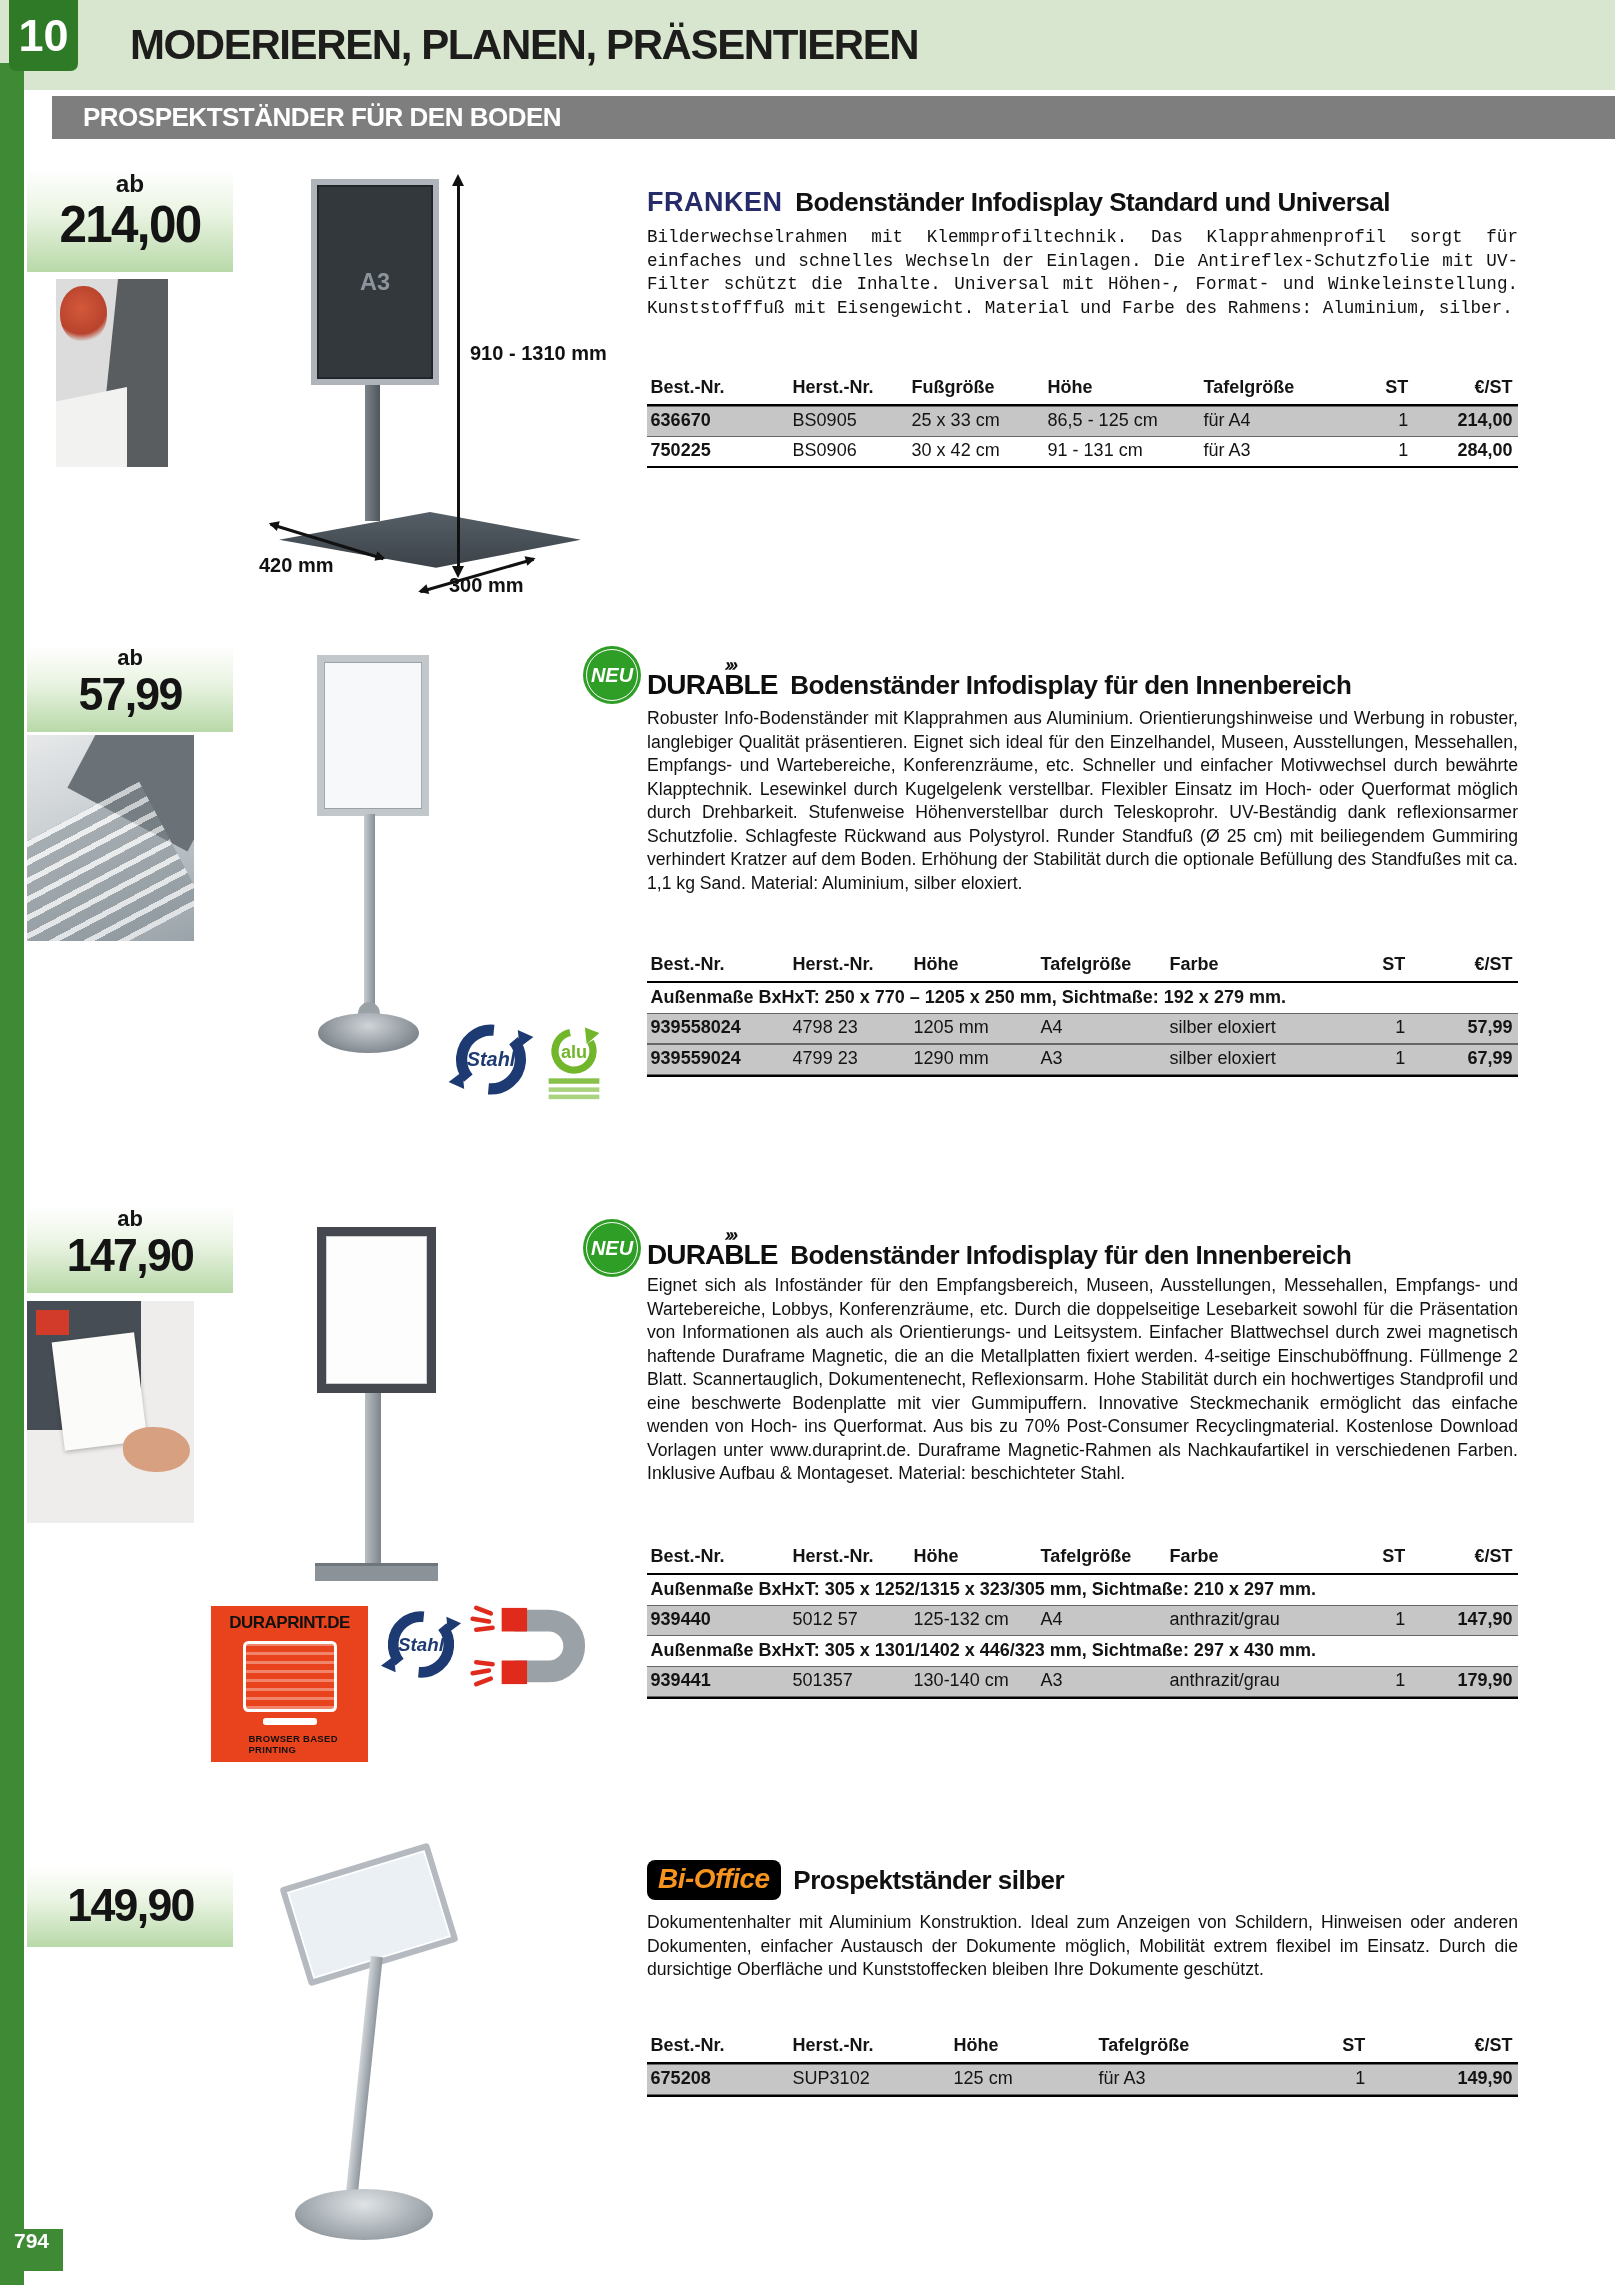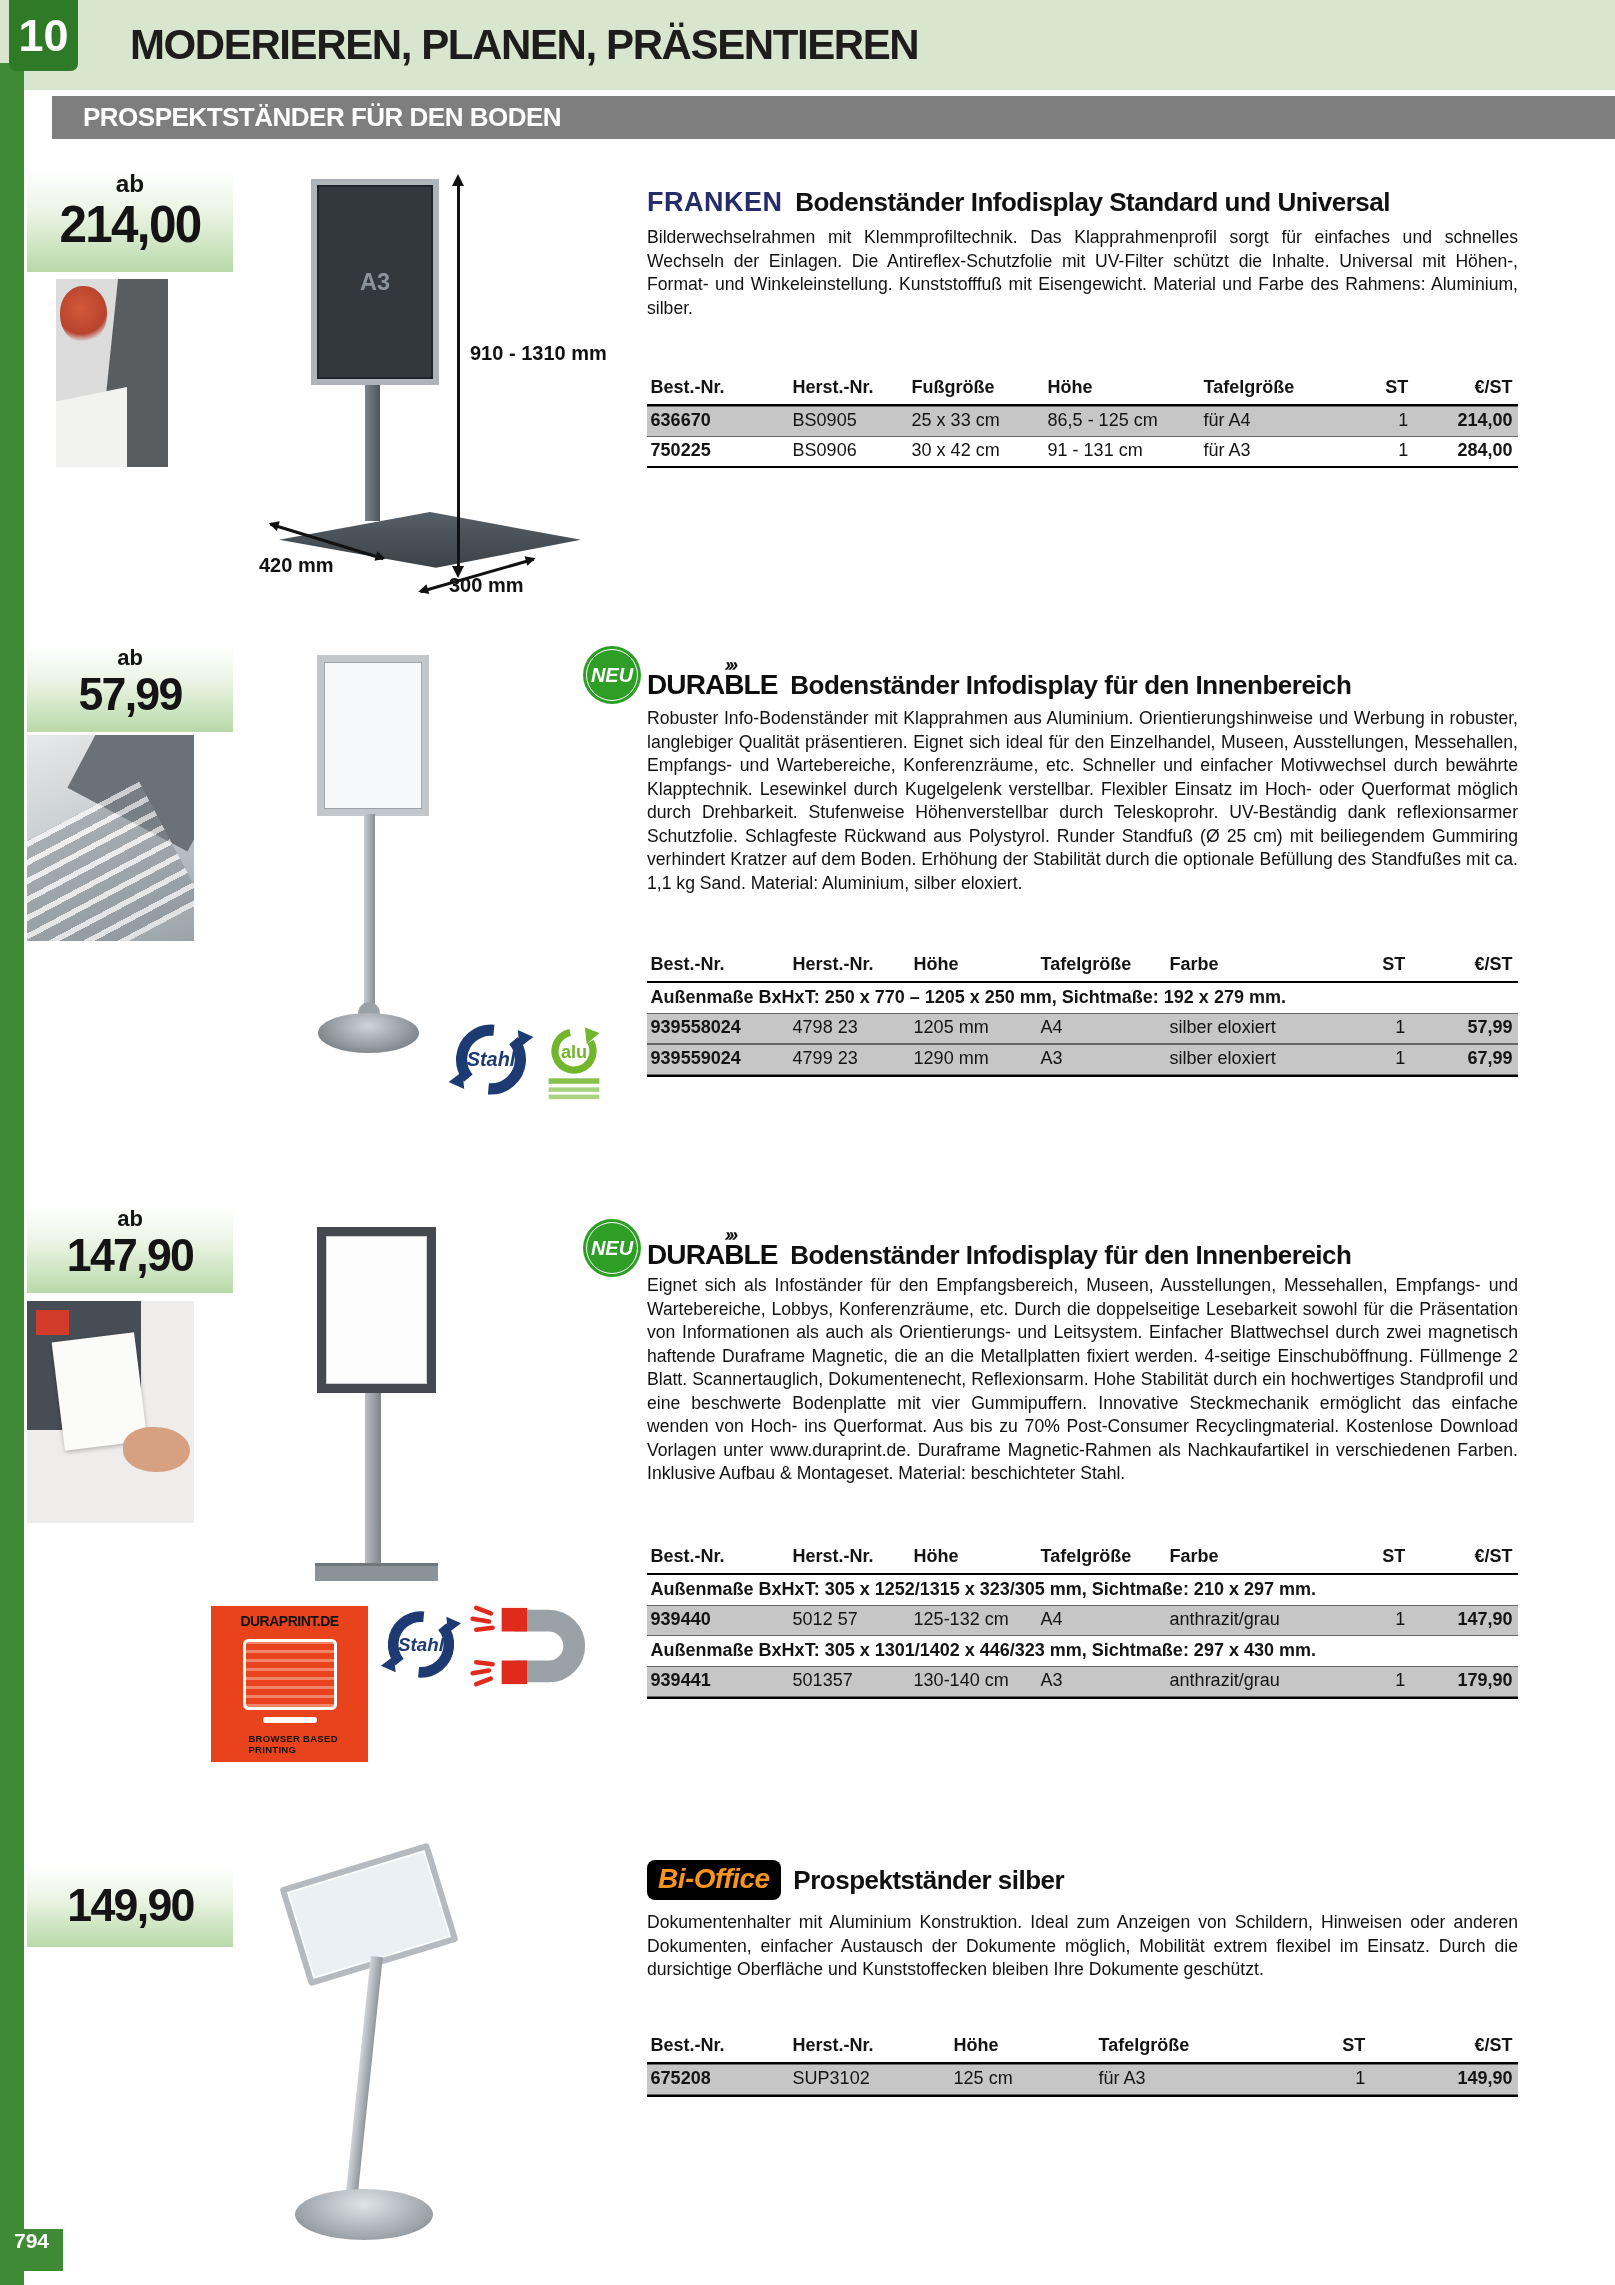--- a/index.html
+++ b/index.html
@@ -119,21 +119,21 @@
     background:linear-gradient(90deg,#cfd4d8,#8f979d);}
   .p4-base{position:absolute;left:295px;top:2189px;width:138px;height:51px;border-radius:50%;
     background:radial-gradient(ellipse at 50% 30%,#dfe3e6 0%,#9aa2a8 70%,#6f777e 100%);}
 
   
   .stahl-svg{position:absolute;}
   .alu-svg{position:absolute;}
   .magnet-svg{position:absolute;}
   .duraprint{position:absolute;left:211px;top:1606px;width:157px;height:156px;background:var(--duraprint_red);
     display:flex;flex-direction:column;align-items:center;justify-content:space-between;padding:7.2px 5.4px;}
-  .dp-title{font-size:14px;font-weight:900;color:#111;letter-spacing:-0.5px;}
+  .dp-title{font-size:17px;font-weight:900;color:#111;letter-spacing:-0.5px;}
   .dp-monitor{width:94px;height:71px;border:3.6px solid #fff;border-radius:5.4px;
     background:repeating-linear-gradient(0deg,rgba(255,255,255,.35) 0 2.7px,transparent 2.7px 9px);}
   .dp-foot{width:54px;height:6.3px;background:#fff;border-radius:2.7px;margin-top:-1.8px;}
   .dp-sub{font-size:9.5px;font-weight:900;color:#111;letter-spacing:0.3px;margin-left:32px;}
 
   
   .page-tab{position:absolute;left:0;top:2229px;width:63px;height:42px;background:var(--green_strip);
     display:flex;align-items:flex-start;justify-content:center;color:#fff;font-size:21px;font-weight:bold;}
 </style>
 </head>
@@ -174,21 +174,21 @@
     <div class="dim-label" style="left:470px;top:342px;">910 - 1310 mm</div>
     <div class="darrow" style="left:268px;top:540px;width:118px;transform:rotate(17deg);"></div>
     <div class="darrow" style="left:418px;top:574px;width:118px;transform:rotate(-16deg);"></div>
     <div class="dim-label" style="left:259px;top:554px;">420 mm</div>
     <div class="dim-label" style="left:409px;top:574px;margin-left:40px;">300 mm</div>
 
     <div class="brand-row" style="top:187px;">
       <span class="franken-logo">FRANKEN</span>
       <span class="prod-title">Bodenständer Infodisplay Standard und Universal</span>
     </div>
-    <div class="desc" style="top:226px;height:110px;">Bilderwechselrahmen mit Klemmprofiltechnik. Das Klapprahmenprofil sorgt für einfaches und schnelles Wechseln der Einlagen. Die Antireflex-Schutzfolie mit UV-Filter schützt die Inhalte. Universal mit Höhen-, Format- und Winkeleinstellung. Kunststofffuß mit Eisengewicht. Material und Farbe des Rahmens: Aluminium, silber.</div>
+    <div class="desc" style="top:226px;height:110px;font-family:Liberation Mono, monospace;">Bilderwechselrahmen mit Klemmprofiltechnik. Das Klapprahmenprofil sorgt für einfaches und schnelles Wechseln der Einlagen. Die Antireflex-Schutzfolie mit UV-Filter schützt die Inhalte. Universal mit Höhen-, Format- und Winkeleinstellung. Kunststofffuß mit Eisengewicht. Material und Farbe des Rahmens: Aluminium, silber.</div>
 
     <div class="tbl t1" style="top:338px;">
       <div class="trow thead">
         <span>Best.-Nr.</span>
         <span>Herst.-Nr.</span>
         <span>Fußgröße</span>
         <span>Höhe</span>
         <span>Tafelgröße</span>
         <span class="c-st">ST</span>
         <span class="c-price">€/ST</span>

